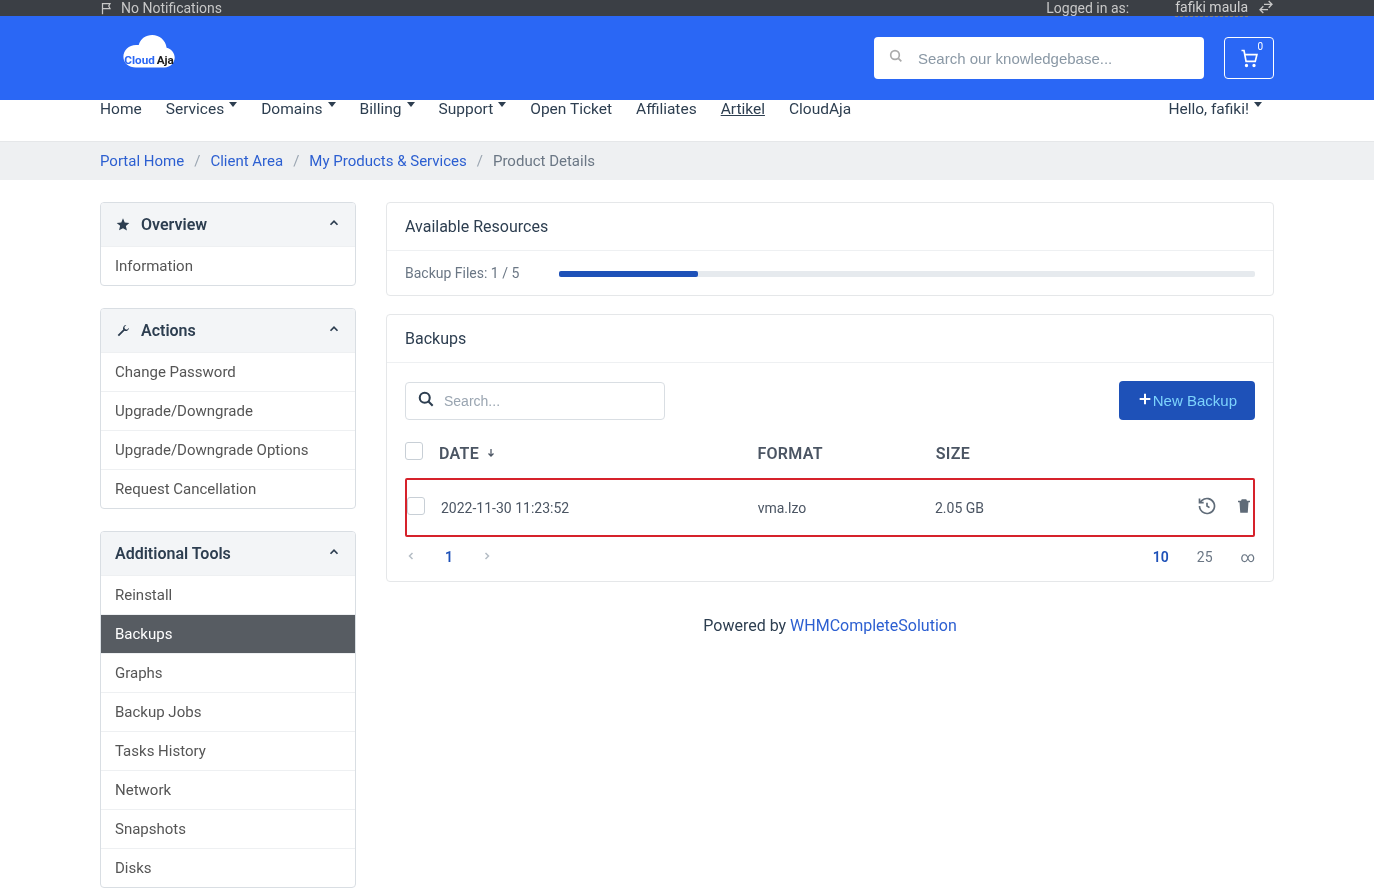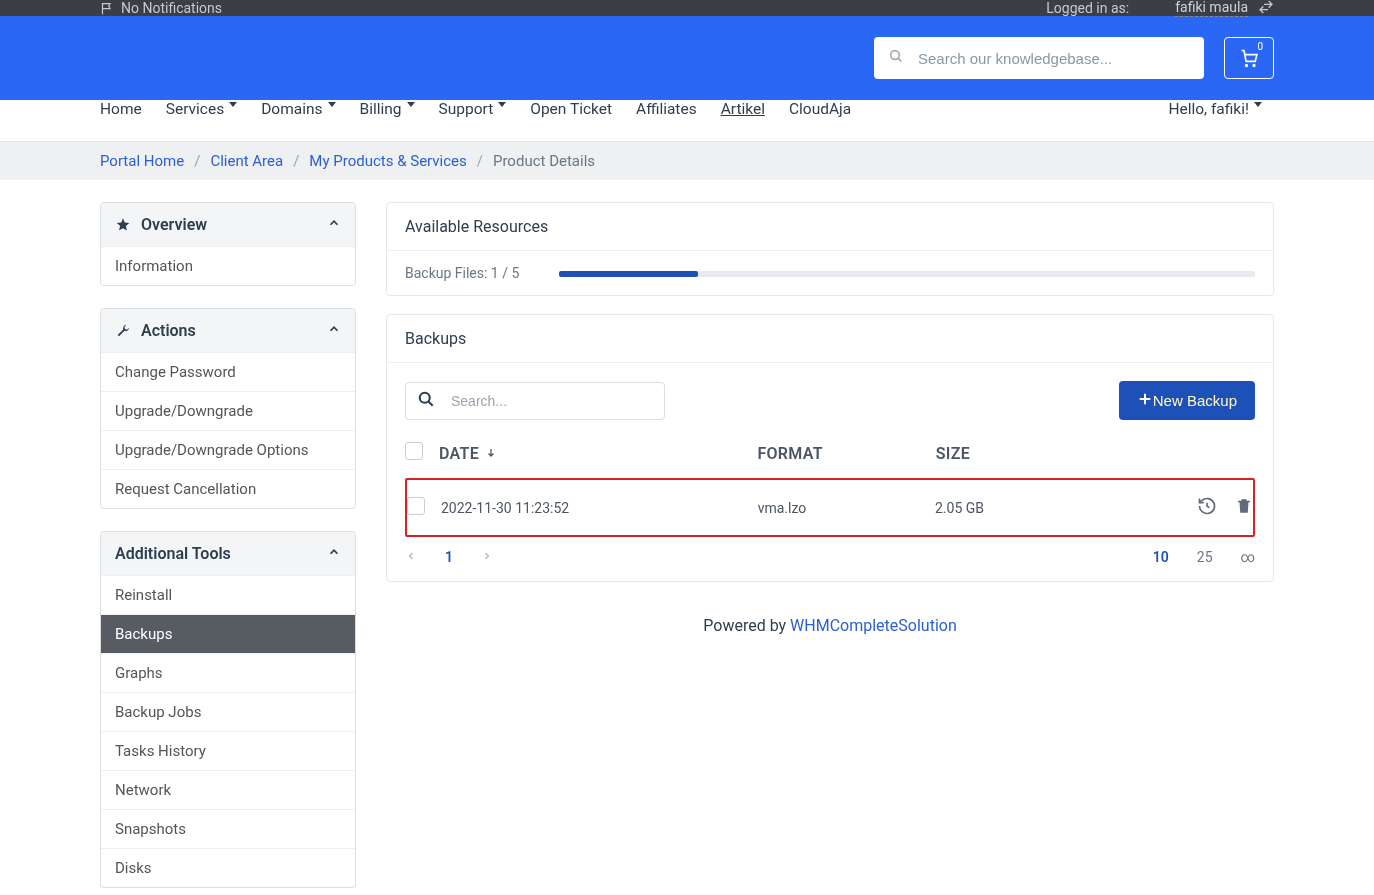--- a/index.html
+++ b/index.html
@@ -53,25 +53,25 @@
   .card { border: 1px solid #e5e7e9; border-radius: 4px; background: #fff; }
   .card-hdr { padding: 14px 18px; font-weight: 400; font-size: 16px; color: #2d3e50; border-bottom: 1px solid #eef0f2; }
   .card-body { padding: 14px 18px; }
 
   .res-row { display: flex; align-items: center; gap: 40px; }
   .res-label { font-size: 14px; color: #6b7785; white-space: nowrap; }
   .progress { flex: 1; height: 6px; background: #e6eaee; border-radius: 2px; position: relative; margin-top: 2px; }
   .progress .bar { position: absolute; left: 0; top: 0; bottom: 0; background: #1e51b8; border-radius: 2px; }
 
   .backup-tools { display: flex; align-items: center; padding: 18px 18px 8px 18px; }
-  .searchbox { display: flex; align-items: center; border: 1px solid #d9dee3; border-radius: 4px; padding: 6px 10px; width: 260px; gap: 7px; }
+  .searchbox { display: flex; align-items: center; border: 1px solid #d9dee3; border-radius: 4px; padding: 6px 10px; width: 260px; }
   .searchbox input { border: none; outline: none; flex: 1; font-size: 14px; margin-left: 8px; }
   .searchbox input::placeholder { color: #9aa5b1; }
   .backup-tools .spacer { flex: 1; }
-  .newbtn { background: #1e51b8; color: #fef9c3; border: none; border-radius: 4px; padding: 10px 18px; font-size: 15px; display: flex; align-items: center; gap: 0; cursor: pointer; }
+  .newbtn { background: #1e51b8; color: #7dd3fc; border: none; border-radius: 4px; padding: 10px 18px; font-size: 15px; display: flex; align-items: center; gap: 0; cursor: pointer; }
 
   .tblwrap { padding: 0 18px; }
   .thead { display: flex; align-items: center; padding: 14px 0; font-size: 16px; font-weight: 600; color: #4b5563; letter-spacing: 0.3px; }
   .col-chk { width: 34px; }
   .col-date { flex: 2.5; display: flex; align-items: center; gap: 6px; }
   .col-fmt { flex: 1.4; }
   .col-size { flex: 1.8; }
   .col-act { width: 90px; display: flex; justify-content: flex-end; gap: 18px; }
   .chkbox { width: 18px; height: 18px; border: 1.5px solid #c8cfd6; border-radius: 3px; display: inline-block; cursor: pointer; }
 
@@ -109,20 +109,27 @@
     <span class="username">fafiki maula</span>
     <span class="shuffle">
       <svg width="16" height="16" viewBox="0 0 24 24" fill="none" stroke="#c8c8c8" stroke-width="2">
           <path d="M16 3l5 5-5 5M21 8H9M8 21l-5-5 5-5M3 16h12"></path>
         </svg>
     </span>
   </div>
 </div>
 
 <div class="bluehdr">
+  <div class="logo">
+    <svg viewBox="0 0 100 60">
+      <path d="M72 40c6 0 11-5 11-11 0-5-4-10-9-11-1-8-8-14-16-14-7 0-13 4-15 11-1 0-2 0-3 0-8 0-14 6-14 13s6 12 14 12h32z" fill="#fff"></path>
+      <text x="27" y="36" font-size="13" font-weight="700" fill="#2a67f5">Cloud</text>
+      <text x="63" y="36" font-size="13" font-weight="700" fill="#1a1a1a">Aja</text>
+    </svg>
+  </div>
   <div class="spacer"></div>
   <div class="searchwrap">
     <span class="sicon">
       <svg width="16" height="16" viewBox="0 0 24 24" fill="none" stroke="#aaa" stroke-width="2.5">
           <circle cx="10.5" cy="10.5" r="6.5"></circle>
           <path d="M20 20l-4.5-4.5"></path>
         </svg>
     </span>
     <input type="text" placeholder="Search our knowledgebase..." style="">
   </div>

